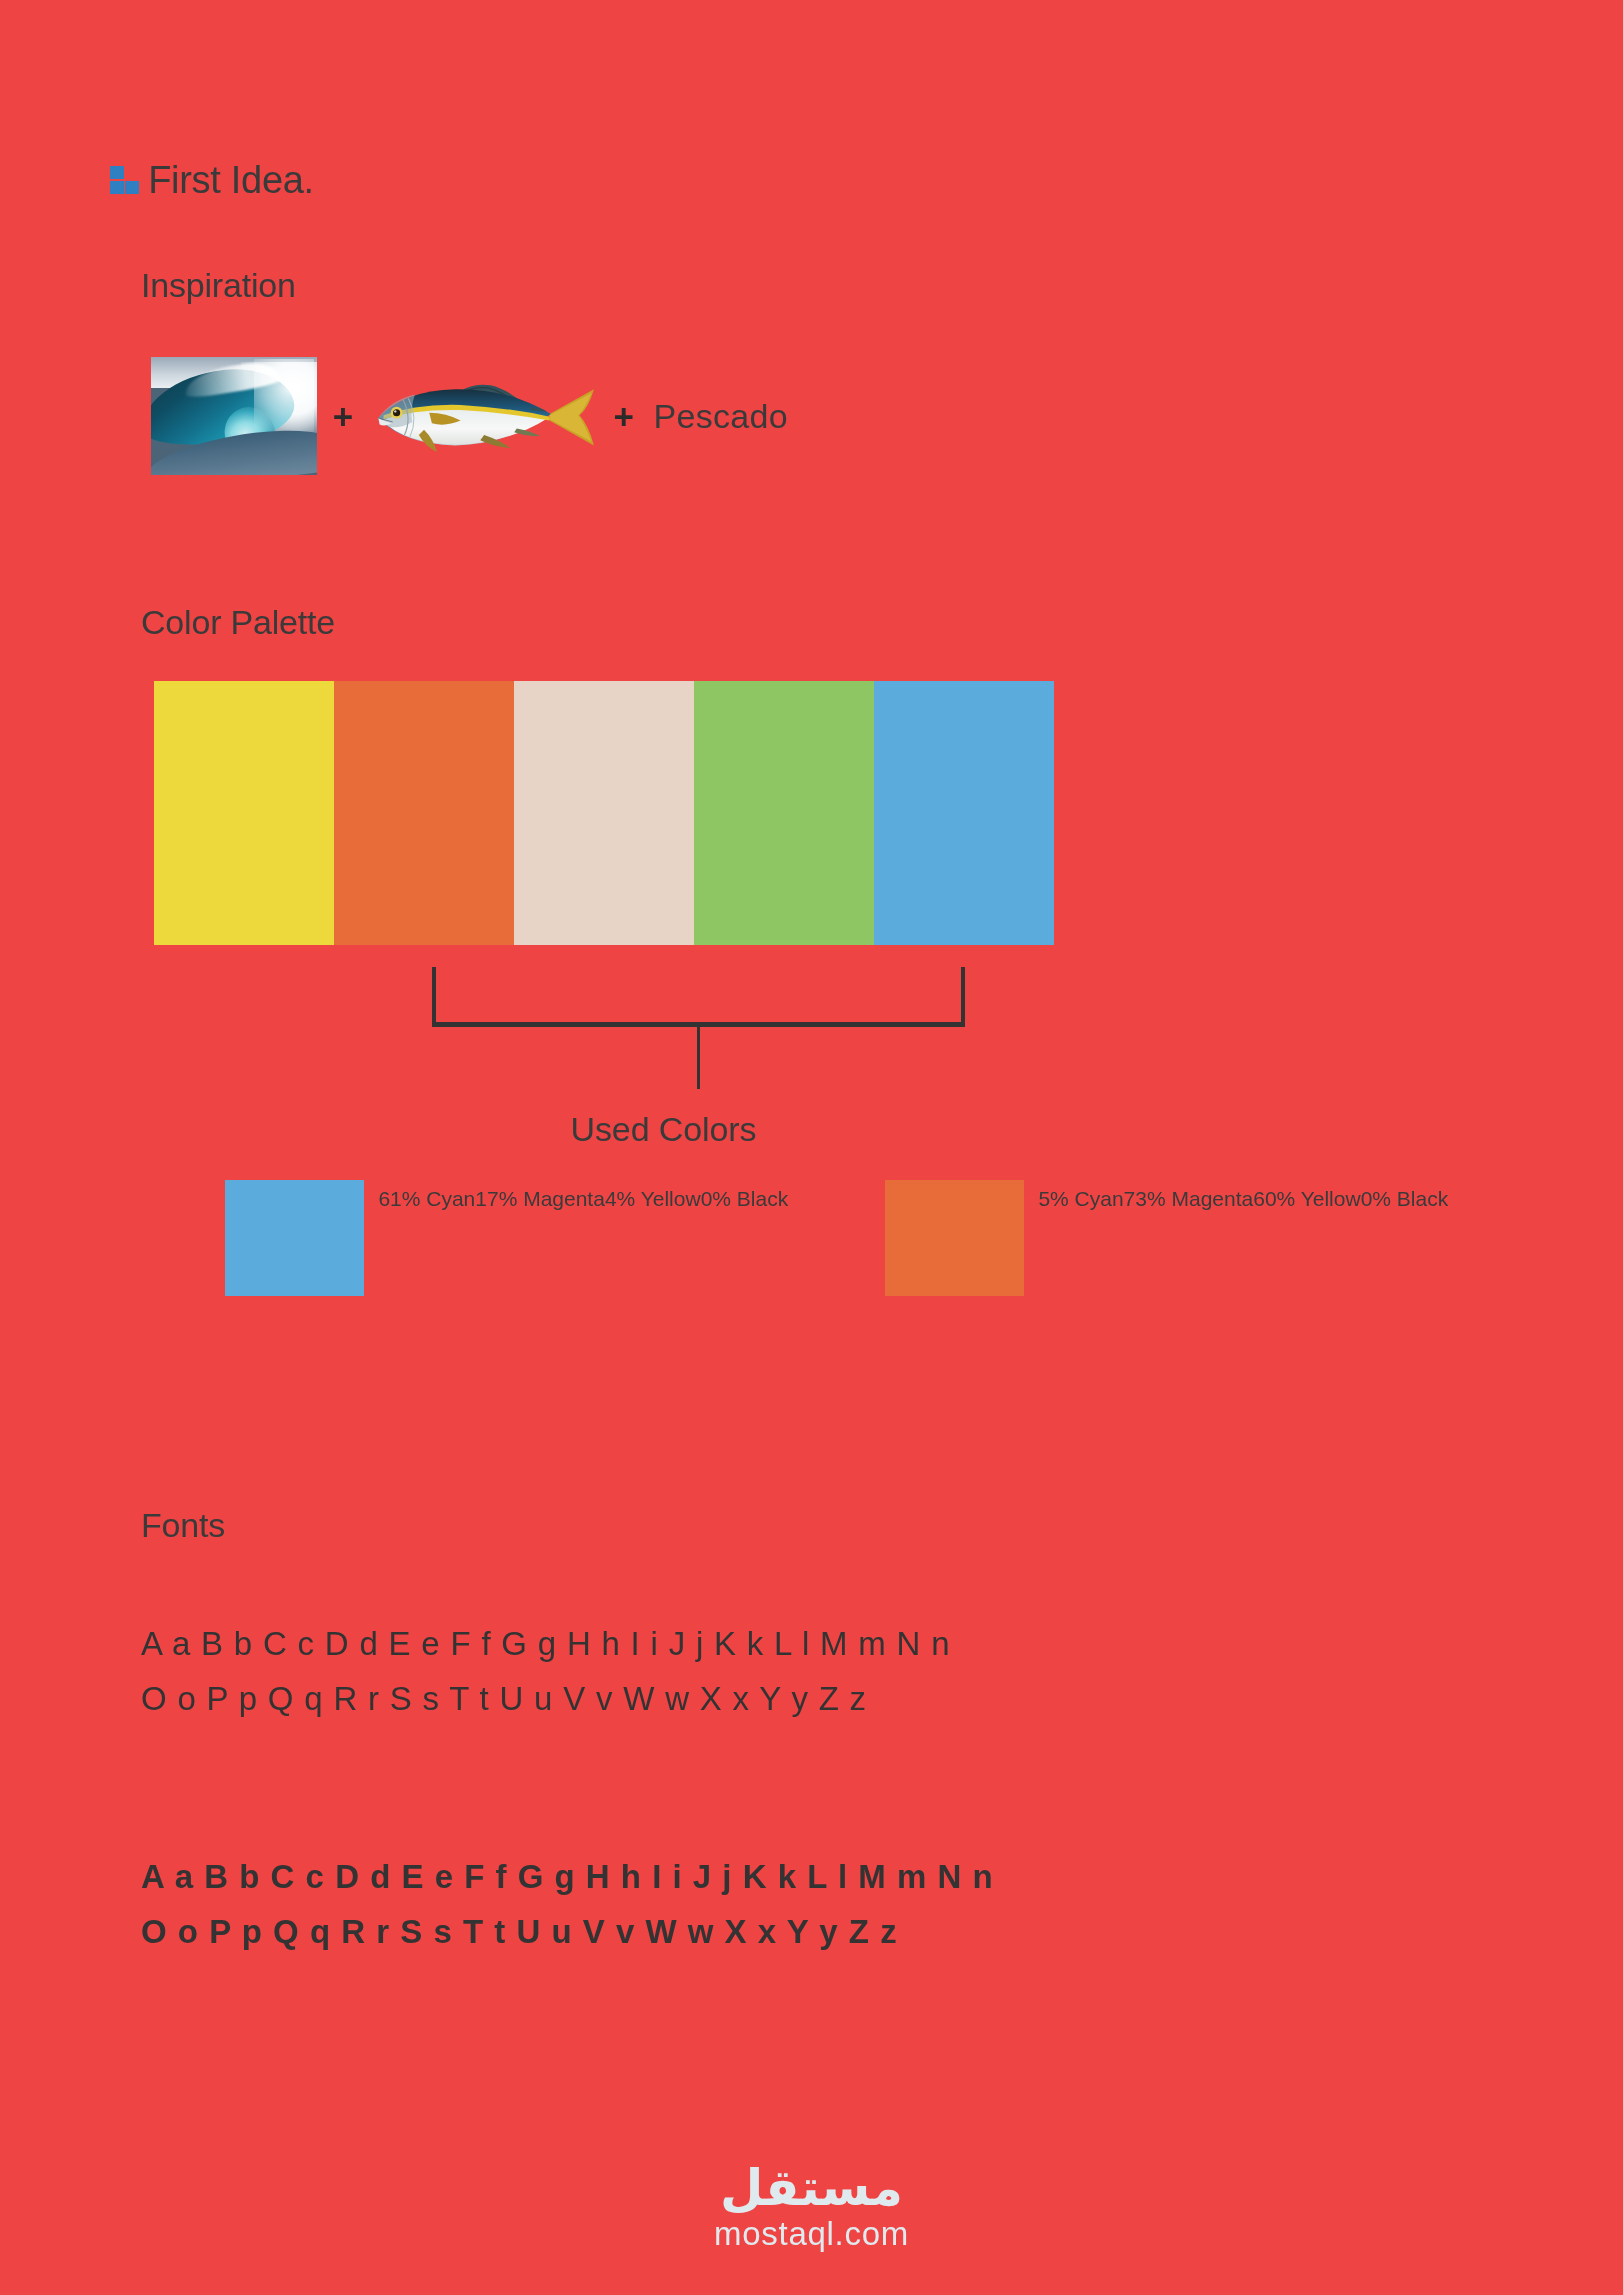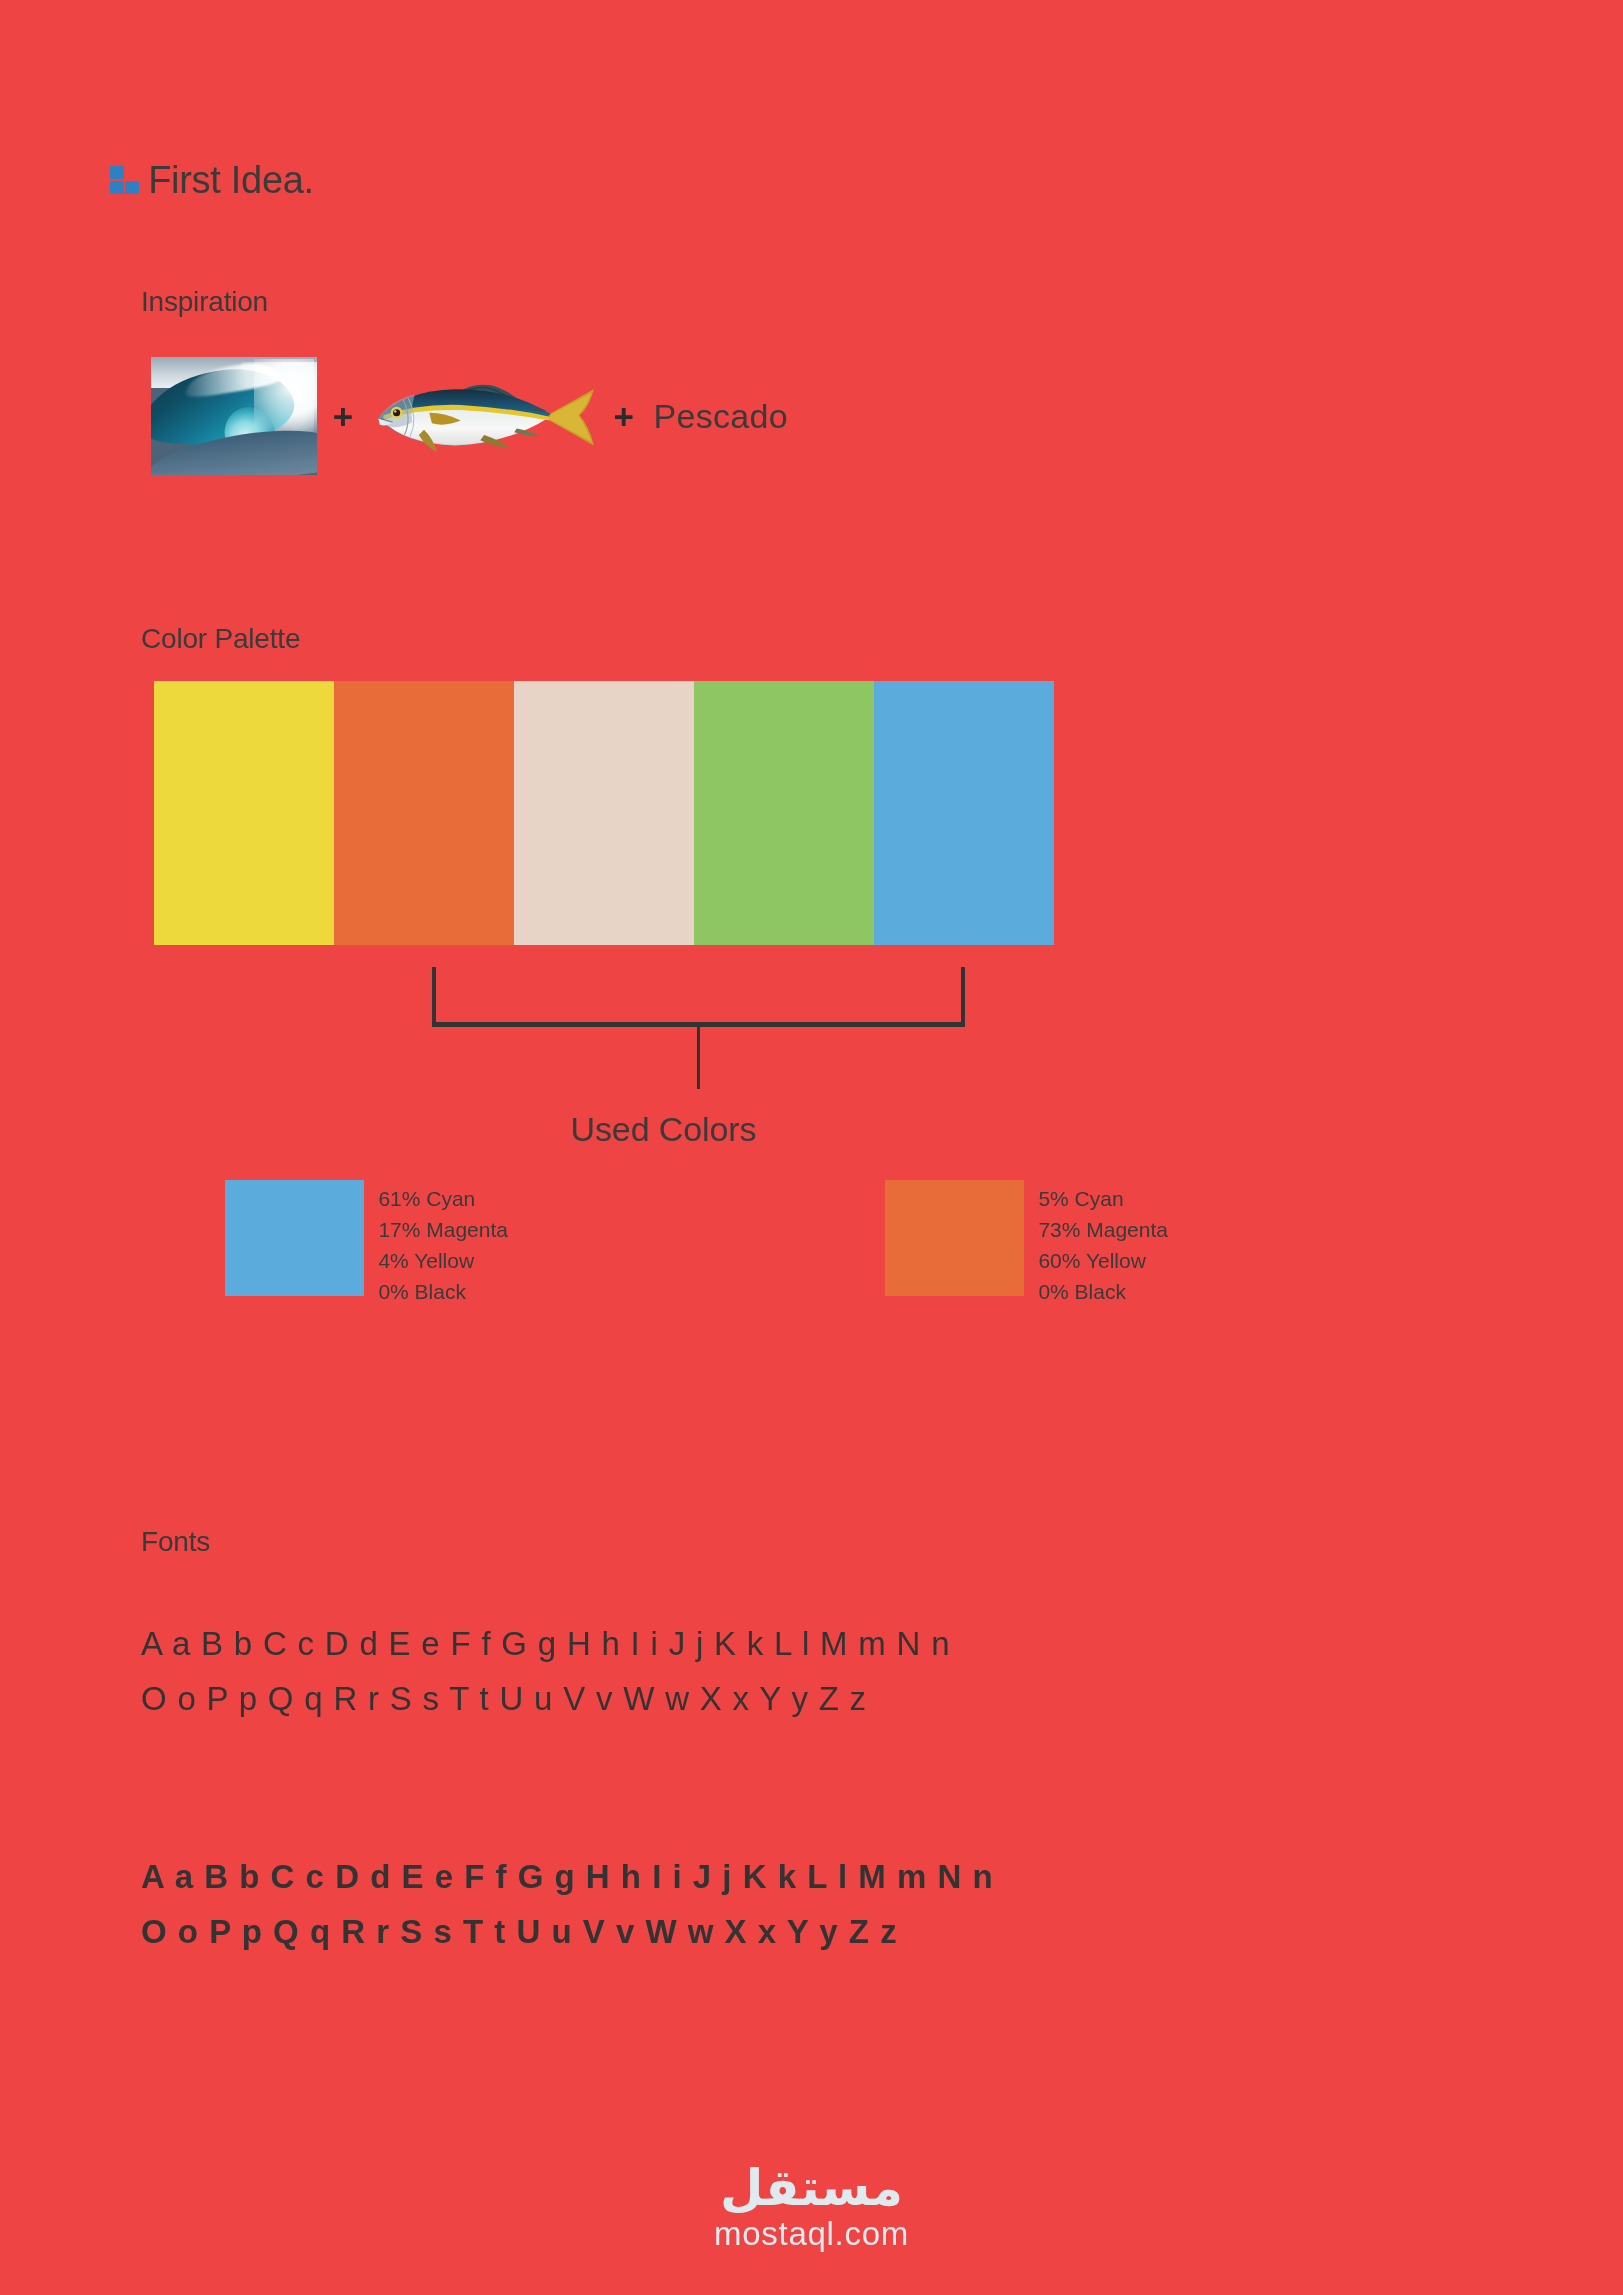--- a/index.html
+++ b/index.html
@@ -49,28 +49,27 @@
     color: #3a3a3a;
     letter-spacing: -0.3px;
     line-height: 1;
     font-weight: 400;
     font-family: "Liberation Sans", sans-serif;
   }
 
   
   .section-h {
     position: absolute;
-    font-size: 28px;
+    font-size: 34px;
     color: #3a3a3a;
     font-weight: 400;
     line-height: 1;
     letter-spacing: -0.2px;
     font-family: "Liberation Sans", sans-serif;
     white-space: nowrap;
-    margin-top: 20px;
   }
   #h-inspiration { left: 141px; top: 268px; }
   #h-palette     { left: 141px; top: 605px; text-align: center; }
   #h-fonts       { left: 141px; top: 1508px; }
 
   
   .insp-row {
     position: absolute;
     left: 151px;
     top: 357px;
@@ -220,21 +219,21 @@
   }
   #used-blue   { left: 225px;  top: 1180px; }
   #used-orange { left: 885px; top: 1180px; }
   .used-chip {
     width: 139px;
     height: 116px;
     flex: 0 0 auto;
   }
   .cmyk-list {
     display: flex;
-    flex-direction: column;
+    flex-direction: row;
     justify-content: flex-start;
     padding-top: 2.6px;
   }
   .cmyk-list span {
     font-size: 21px;
     color: #3a3a3a;
     line-height: 31px;
     font-weight: 400;
     white-space: nowrap;
     font-family: "Liberation Sans", sans-serif;

